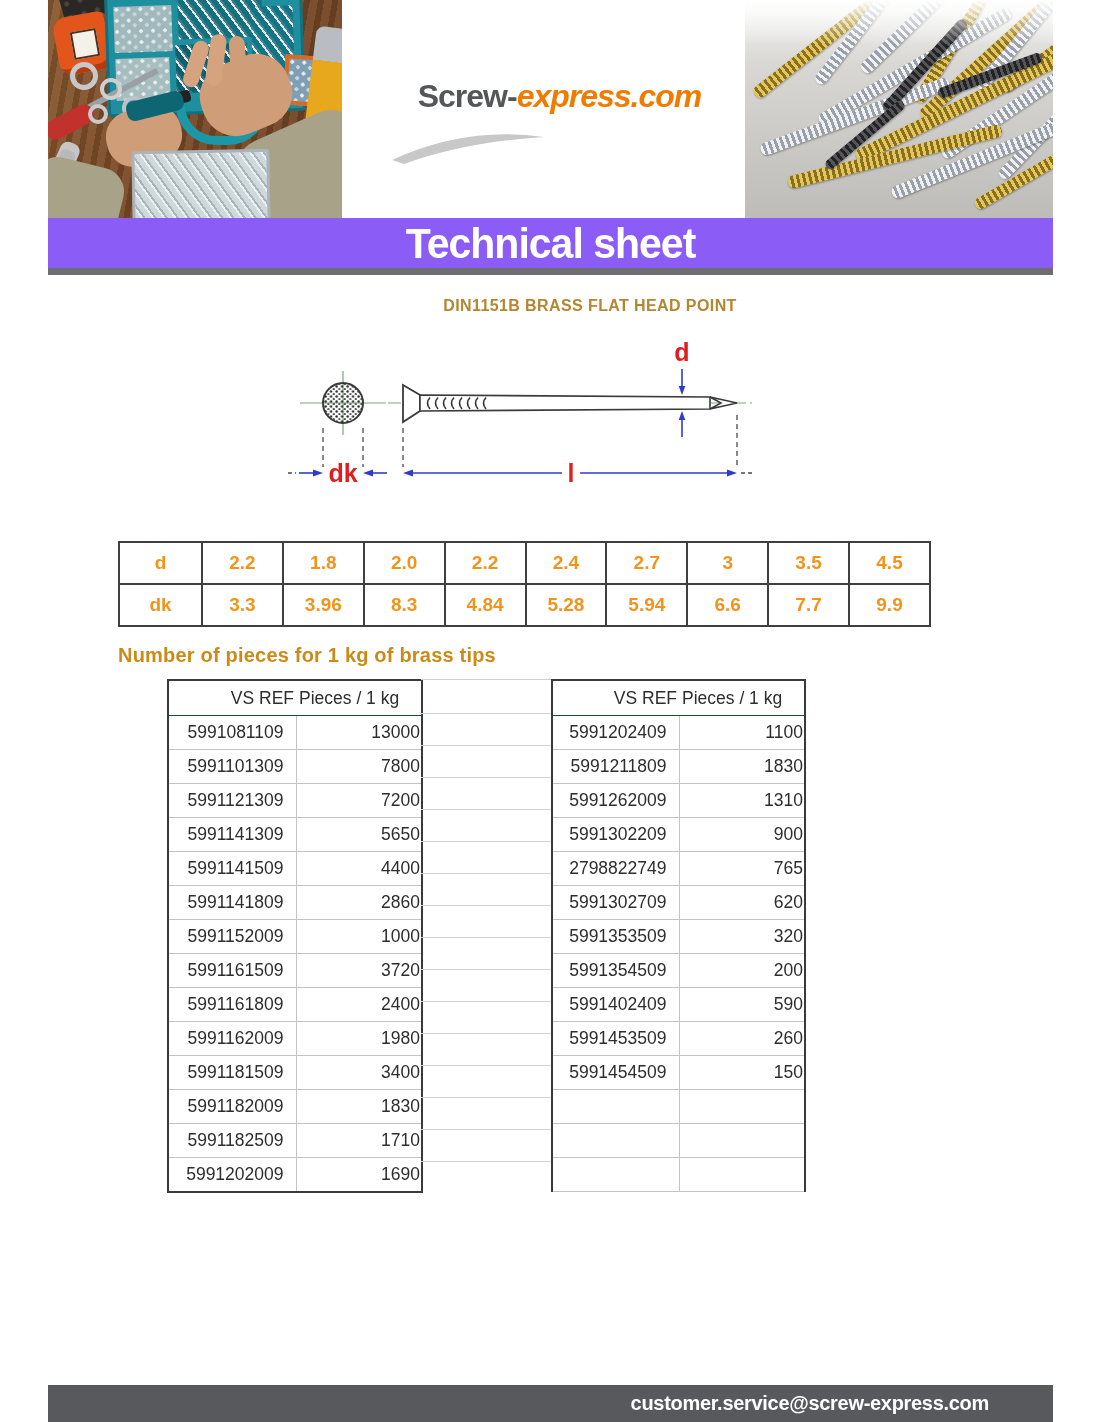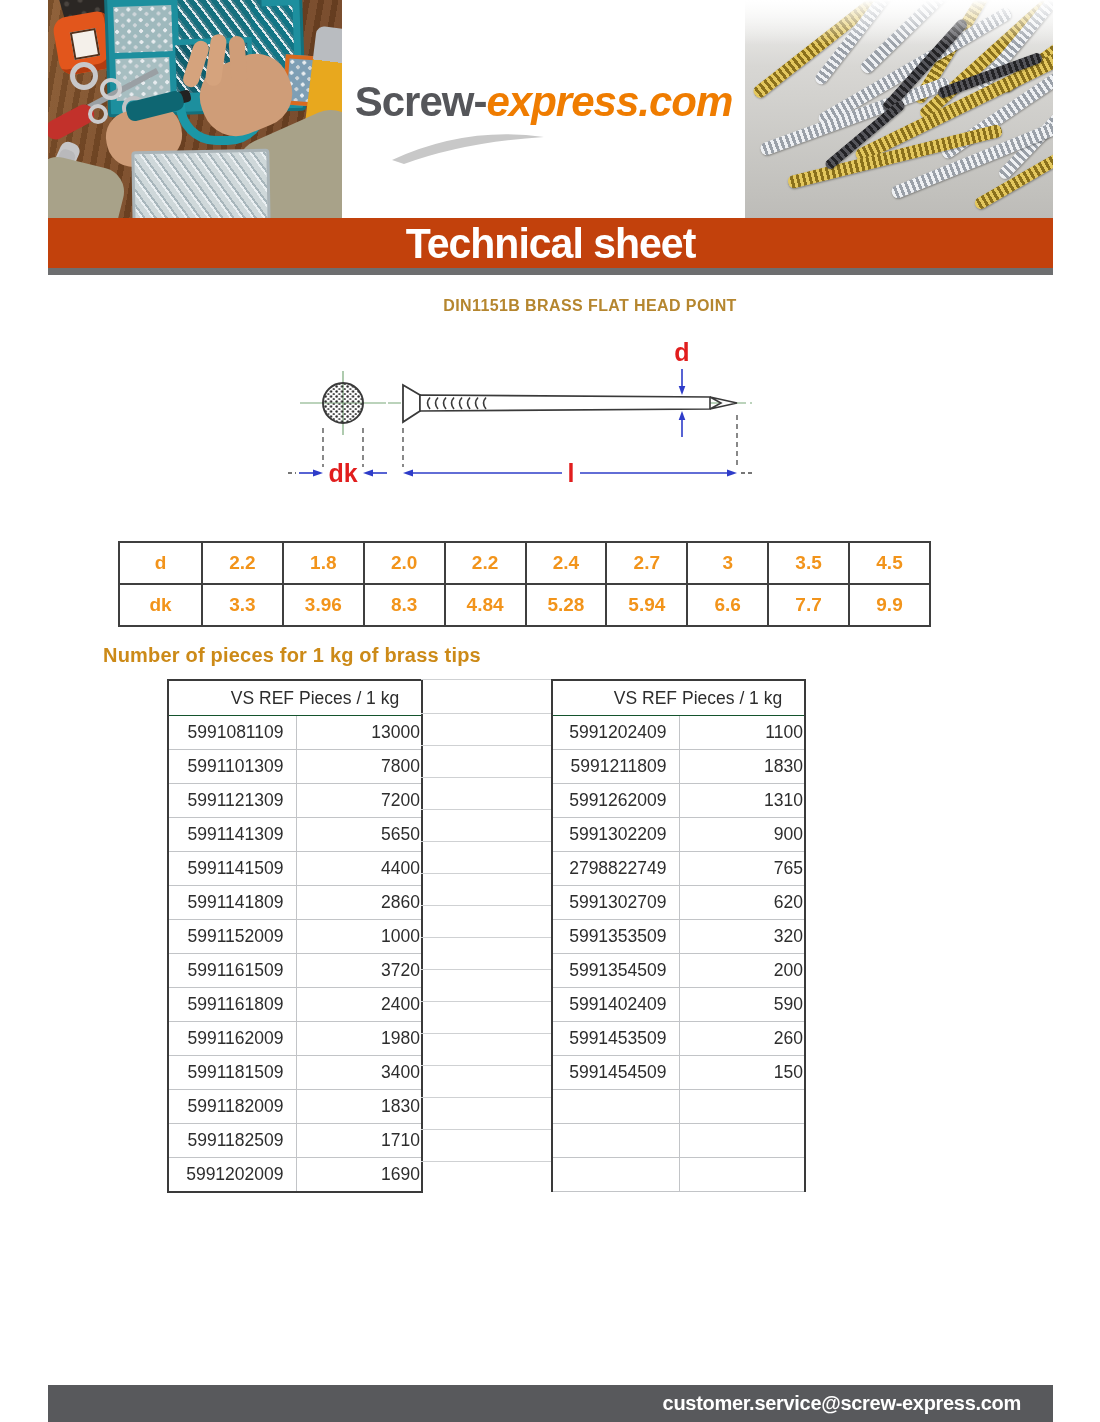--- a/index.html
+++ b/index.html
@@ -11,62 +11,62 @@
   .photo-left{left:48px;width:294px;background:linear-gradient(115deg,#8a5a30 0%,#7a4a26 40%,#6e4122 100%);}
   .photo-right{left:745px;width:308px;background:linear-gradient(180deg,#f3f3f2 0%,#d8d7d4 30%,#bdbcb8 100%);}
   .photo *{position:absolute;}
   .wood-grain{left:0;top:0;width:100%;height:100%;
      background:repeating-linear-gradient(100deg,rgba(0,0,0,.12) 0 6px,rgba(255,255,255,.05) 6px 14px);}
   .speckle{background-image:radial-gradient(circle at 3px 3px,#e8ecef 1.6px,rgba(0,0,0,0) 2px),
                            radial-gradient(circle at 9px 8px,#cfd6da 1.6px,rgba(0,0,0,0) 2px);
            background-size:12px 11px;}
   .sticks{background:repeating-linear-gradient(55deg,rgba(235,240,243,.95) 0 2px,rgba(120,140,150,.45) 2px 4px,rgba(0,0,0,0) 4px 9px);}
   .logo-wrap{position:absolute;left:342px;top:0;width:403px;height:218px;text-align:center;}
-  .logo-text{position:absolute;left:0;top:78px;width:100%;font-size:42px;font-weight:bold;letter-spacing:-1px;white-space:nowrap;}
+  .logo-text{position:absolute;left:16px;top:78px;width:100%;font-size:32px;font-weight:bold;letter-spacing:-1px;white-space:nowrap;}
   .logo-gray{color:#55565a;}
   .logo-orange{color:#ef7c00;font-style:italic;}
   .logo-swoosh{position:absolute;left:46px;top:128px;}
 
   
-  .banner{position:absolute;left:48px;top:218px;width:1005px;height:50px;background:#c2410c;
+  .banner{position:absolute;left:48px;top:218px;width:1005px;height:50px;background:#8b5cf6;
           display:flex;align-items:center;justify-content:center;}
   .banner-title{color:#ffffff;font-size:41px;font-weight:bold;letter-spacing:-1px;transform:scaleY(1.04);}
   .banner-underline{position:absolute;left:48px;top:268px;width:1005px;height:7px;background:#6d6e70;}
 
   
   .product-title{position:absolute;left:0;top:297px;width:100%;text-align:center;
                  color:#b5862f;font-size:16px;font-weight:600;letter-spacing:.4px;padding-left:40px;}
 
   
   .drawing{position:absolute;left:280px;top:335px;width:500px;height:175px;}
 
   
   .dim-table{position:absolute;left:118px;top:541px;width:813px;border-collapse:collapse;table-layout:fixed;}
   .dim-table td{border:2px solid #3f3f3f;height:38px;text-align:center;
                 color:#f2941b;font-weight:bold;font-size:19px;background:#fff;}
 
   
-  .pieces-heading{position:absolute;left:103px;top:644px;color:#cc8a18;font-size:20px;font-weight:600;letter-spacing:.2px;}
+  .pieces-heading{position:absolute;left:118px;top:644px;color:#cc8a18;font-size:20px;font-weight:600;letter-spacing:.2px;}
   .pieces-table{position:absolute;top:679px;border-collapse:collapse;table-layout:fixed;background:#fff;}
   .pieces-table.left{left:167px;width:254px;border:2px solid #3a3a3a;}
   .pieces-table.right{left:551px;width:253px;border:2px solid #3a3a3a;border-bottom:1px solid #c2c4c7;}
   .pieces-table th{height:32px;font-size:17.5px;font-weight:normal;color:#2d2d2d;border:none;border-bottom:1px solid #14532d;}
   .pieces-table th.ref-h{text-align:right;padding-right:2px;}
   .pieces-table th.val-h{text-align:left;padding-left:3px;}
   .pieces-table td{height:31px;font-size:17.5px;color:#2d2d2d;border:1px solid #c2c4c7;margin-top:44px;}
   .pieces-table td:first-child{text-align:right;padding-right:12px;}
   .pieces-table td:last-child{text-align:right;}
   .spacer-col{position:absolute;left:421px;top:679px;width:130px;border-top:1px solid #cfd1d3;}
   .spacer-col .stripe{border-bottom:1px solid #cfd1d3;height:31px;}
   .spacer-col .stripe-head{height:33px;}
 
   
   .footer-bar{position:absolute;left:48px;top:1385px;width:1005px;height:37px;background:#58595c;
               display:flex;align-items:center;justify-content:flex-end;}
-  .footer-email{color:#fff;font-size:20px;font-weight:bold;letter-spacing:-.3px;padding-right:32px;}
+  .footer-email{color:#fff;font-size:20px;font-weight:bold;letter-spacing:-.3px;padding-right:64px;}
 </style>
 </head>
 <body>
 
 <div class="page">
 
   <div class="photo photo-left">
     <div class="wood-grain"></div>
     <div style="left:18px;top:-14px;width:92px;height:62px;background:#2b2724;transform:rotate(-16deg);background-image:radial-gradient(circle at 6px 6px,#4a443f 2px,rgba(0,0,0,0) 3px);background-size:14px 14px;"></div>
     <div style="left:8px;top:14px;width:58px;height:58px;background:#e2561c;border-radius:14px;transform:rotate(-10deg);box-shadow:inset -6px -6px 0 #b23c10;"></div>

